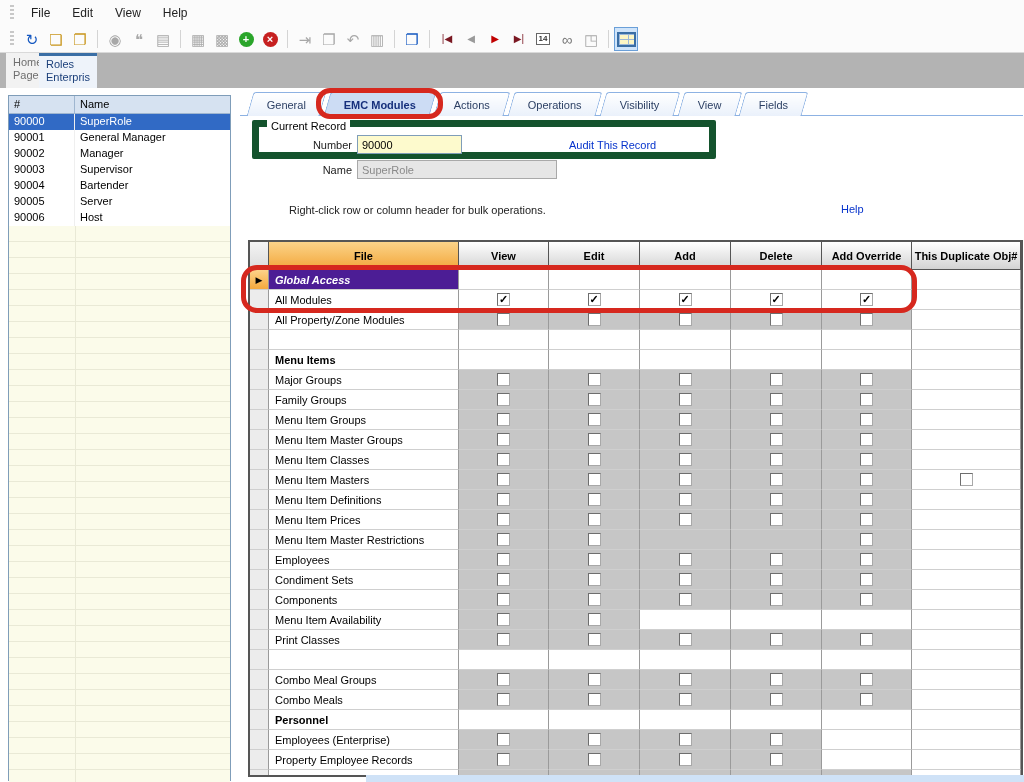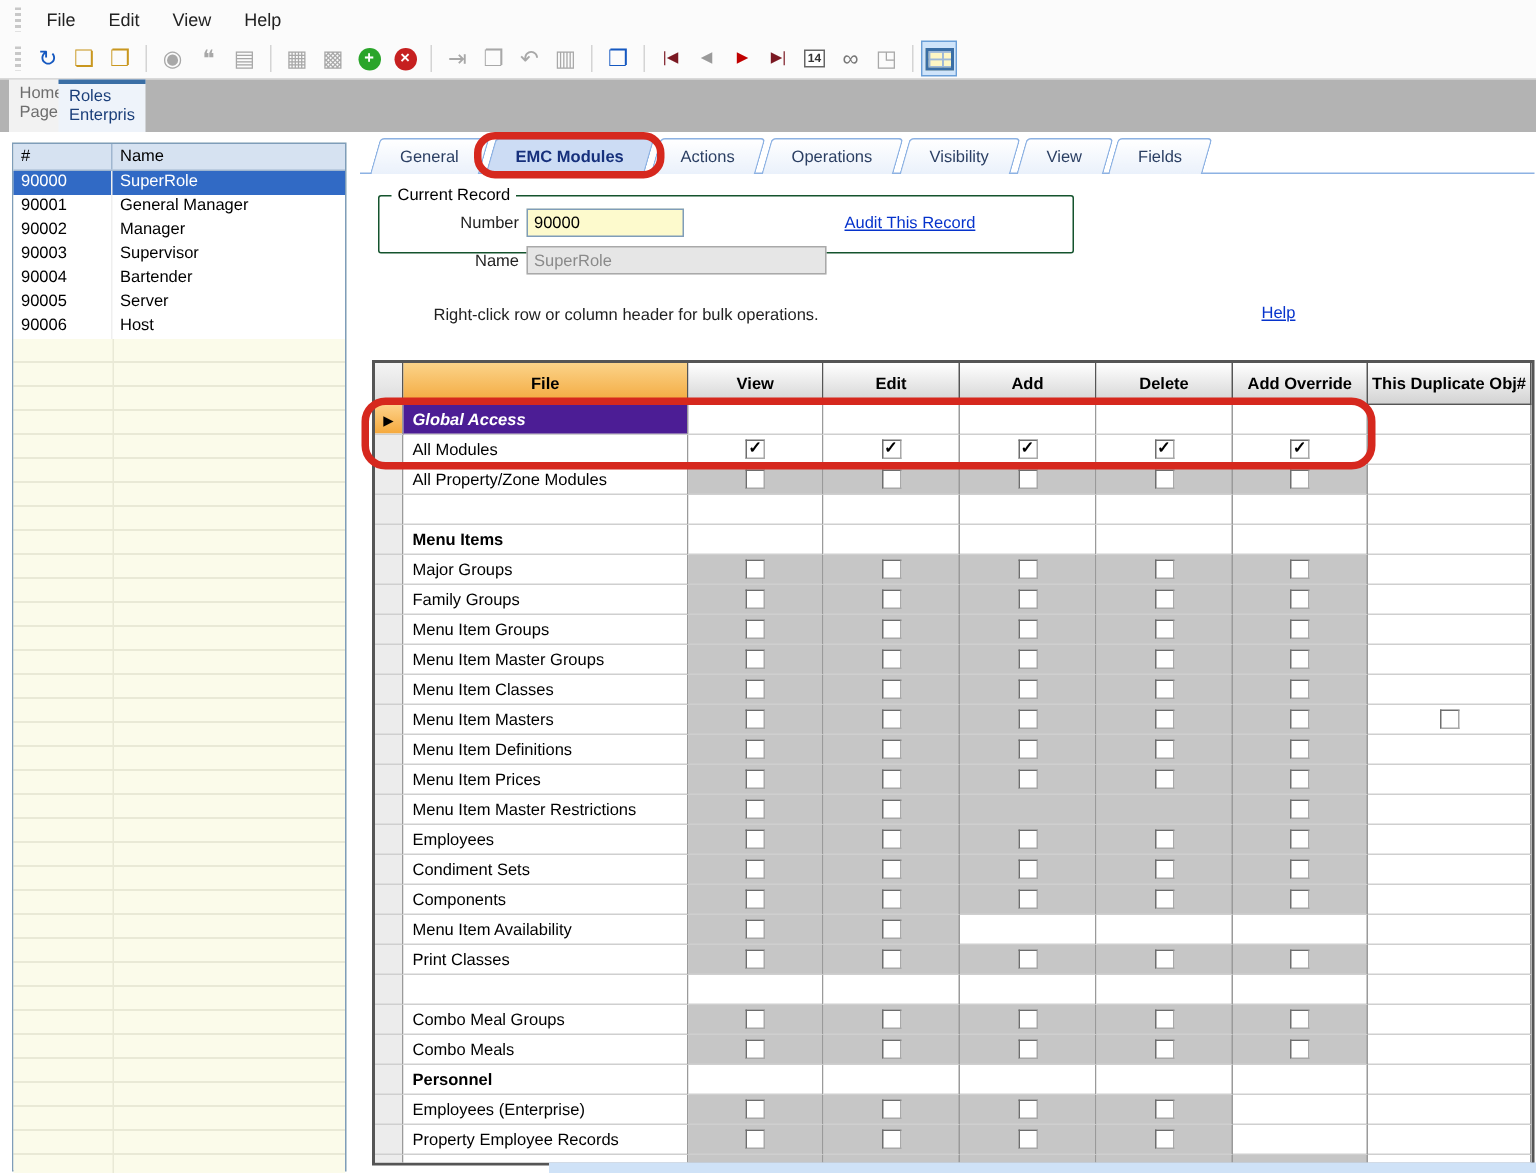--- a/index.html
+++ b/index.html
@@ -52,29 +52,29 @@
   .dtab { height:24px; margin-right:4px; padding:0 16px; display:flex; align-items:center;
     border:1px solid #8db2e3; border-bottom:none; transform:skewX(-16deg);
     background:linear-gradient(#ffffff,#eaf1fb); border-radius:3px 3px 0 0; }
   .dtab span { transform:skewX(16deg); color:#2b3f63; white-space:nowrap; }
   .dtab.sel { background:#ccdcf4; }
   .dtab.sel span { font-weight:bold; color:#16307c; }
   #tabline { position:absolute; left:240px; top:115px; width:783px; height:1px; background:#8db2e3; }
   #page-bottom-strip { position:absolute; left:366px; top:775px; width:658px; height:7px; background:#cfe2f7; }
 
   
-  #rec-group { position:absolute; left:252px; top:130px; width:464px; height:39px;
-    border:1px solid #14532d; border-radius:2px; }
+  #rec-group { position:absolute; left:252px; top:120px; width:464px; height:39px;
+    border:7px solid #14532d; border-radius:2px; }
   #rec-legend { position:absolute; left:8px; top:-7px; background:#fff; padding:0 4px; }
   .rec-label { position:absolute; width:85px; text-align:right; color:#222; }
   #num-input { position:absolute; left:98px; top:8px; width:105px; height:19px; background:#fdfacd;
     border:1px solid #7f9db9; padding:2px 4px; font:11px "Liberation Sans",sans-serif; }
   #name-input { position:absolute; left:98px; top:33px; width:200px; height:19px; background:#e6e6e6;
     border:1px solid #a9a9a9; padding:2px 4px; font:11px "Liberation Sans",sans-serif; color:#8a8a8a; }
-  a.link { color:#0633cc; text-decoration:underline; cursor:pointer;text-align:center; }
+  a.link { color:#0633cc; cursor:pointer;text-align:center; }
   #audit-link { position:absolute; left:310px; top:12px; }
   #instruction { position:absolute; left:253px; top:204px; color:#222;padding-left:36px; }
   #help-link { position:absolute; left:841px; top:203px; }
 
   
   #mod-table { position:absolute; left:248px; top:240px; width:775px; height:537px;
     border:2px solid #555; background:#fff; overflow:hidden; }
   .trow { display:grid; grid-template-columns:19px 190px 90px 91px 91px 91px 90px 109px; }
   .hrow { height:28px; }
   .hcell { border-right:1px solid #555; border-bottom:1px solid #555; font-weight:bold; text-align:center;

